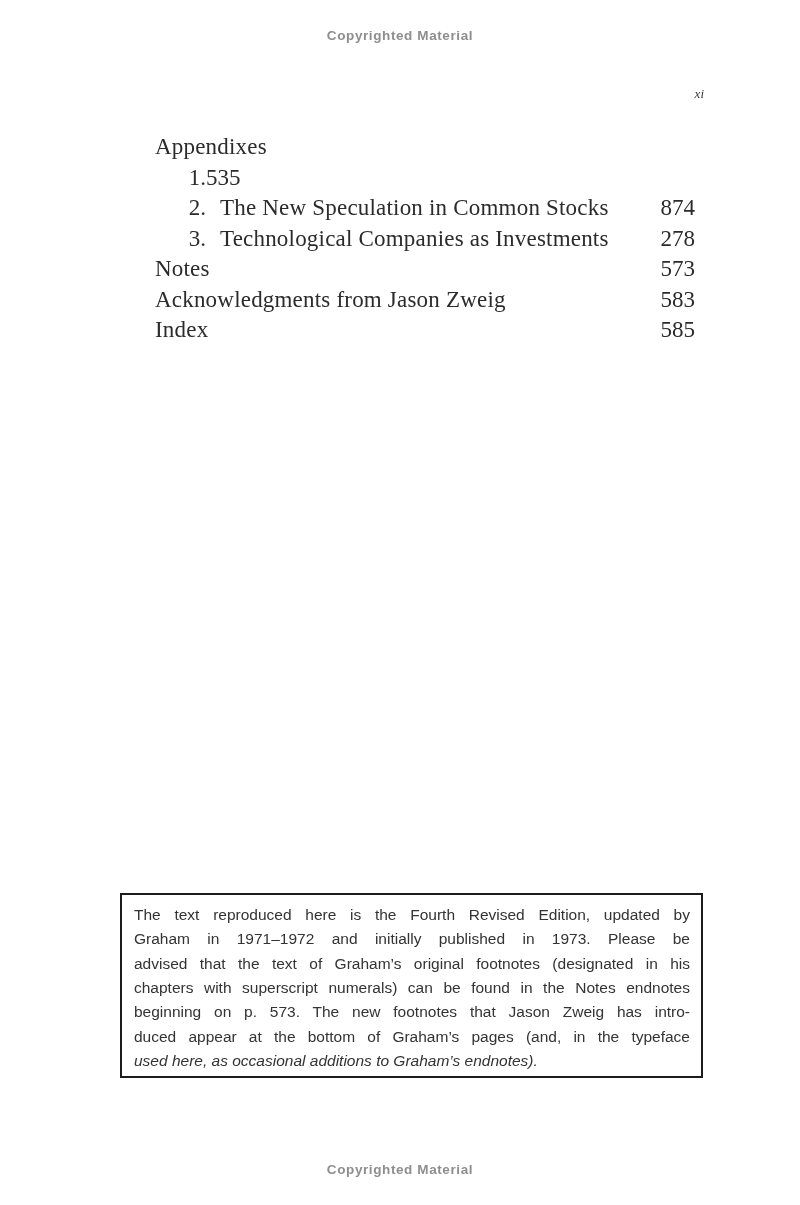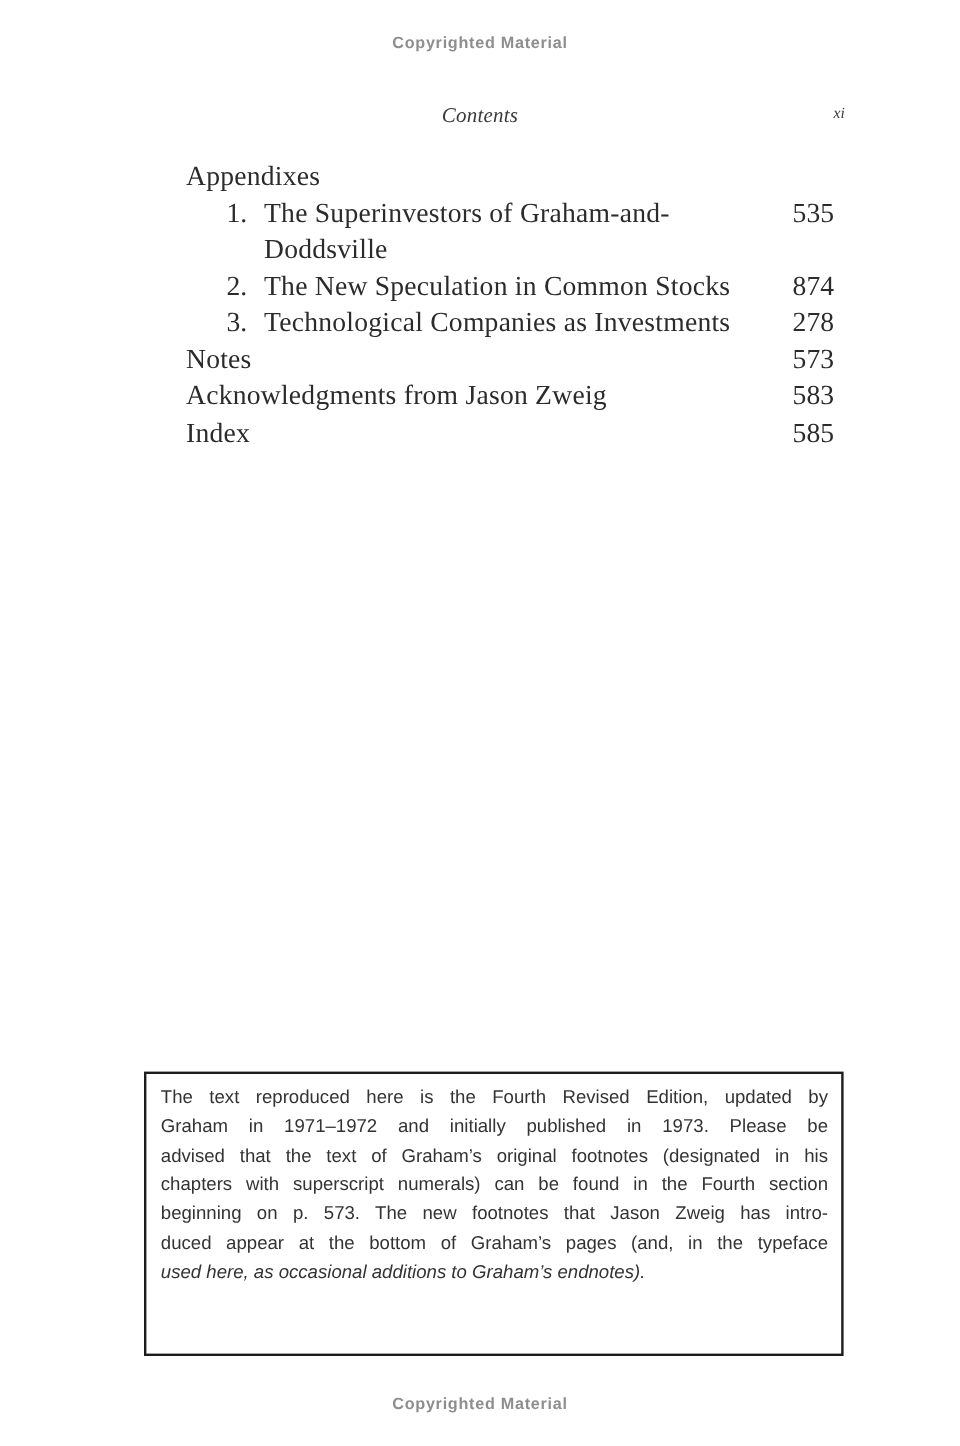--- a/index.html
+++ b/index.html
@@ -71,21 +71,21 @@
   .toc-title-indent { padding-left: 14px; }
   .toc-title { flex: 1; letter-spacing: 0.2px; }
   .toc-page  { flex: none; text-align: center; min-width: 34px; }
 
   
   .note-box {
     position: absolute;
     top: 893px;
     left: 120px;
     width: 583px;
-    height: 237px;
+    height: 185px;
     box-sizing: border-box;
     border: 2px solid #1c1c1c;
     padding: 8px 11px 0 12px;
     font-family: "Liberation Sans", sans-serif;
     font-size: 15.5px;
     line-height: 24.35px;
     color: #333333;
   }
   .boxline {
     white-space: nowrap;
@@ -95,33 +95,31 @@
   .boxline.last { text-align-last: left; font-style: italic; }
 </style>
 </head>
 <body>
 
 <div class="page">
 
   <div class="notice notice-top">Copyrighted Material</div>
 
   <div class="running-head">
-    <div class="rh-title">Contents</div>
     <div class="rh-page">xi</div>
   </div>
 
   <div class="toc">
 
     <div class="toc-row">
       <div class="toc-title">Appendixes</div>
     </div>
 
     <div class="toc-row">
       <div class="toc-num">1.</div>
-      <div class="toc-title toc-title-indent">The Superinvestors of Graham-and-Doddsville</div>
       <div class="toc-page">535</div>
     </div>
 
     <div class="toc-row">
       <div class="toc-num">2.</div>
       <div class="toc-title toc-title-indent">The New Speculation in Common Stocks</div>
       <div class="toc-page">874</div>
     </div>
 
     <div class="toc-row">
@@ -144,21 +142,21 @@
       <div class="toc-title">Index</div>
       <div class="toc-page">585</div>
     </div>
 
   </div>
 
   <div class="note-box">
     <div class="boxline">The text reproduced here is the Fourth Revised Edition, updated by</div>
     <div class="boxline">Graham in 1971–1972 and initially published in 1973. Please be</div>
     <div class="boxline">advised that the text of Graham’s original footnotes (designated in his</div>
-    <div class="boxline">chapters with superscript numerals) can be found in the Fourth section</div>
+    <div class="boxline">chapters with superscript numerals) can be found in the Notes endnotes</div>
     <div class="boxline">beginning on p. 573. The new footnotes that Jason Zweig has intro-</div>
     <div class="boxline">duced appear at the bottom of Graham’s pages (and, in the typeface</div>
     <div class="boxline last">used here, as occasional additions to Graham’s endnotes).</div>
   </div>
 
   <div class="notice notice-bottom">Copyrighted Material</div>
 
 </div>
 
 </body></html>

